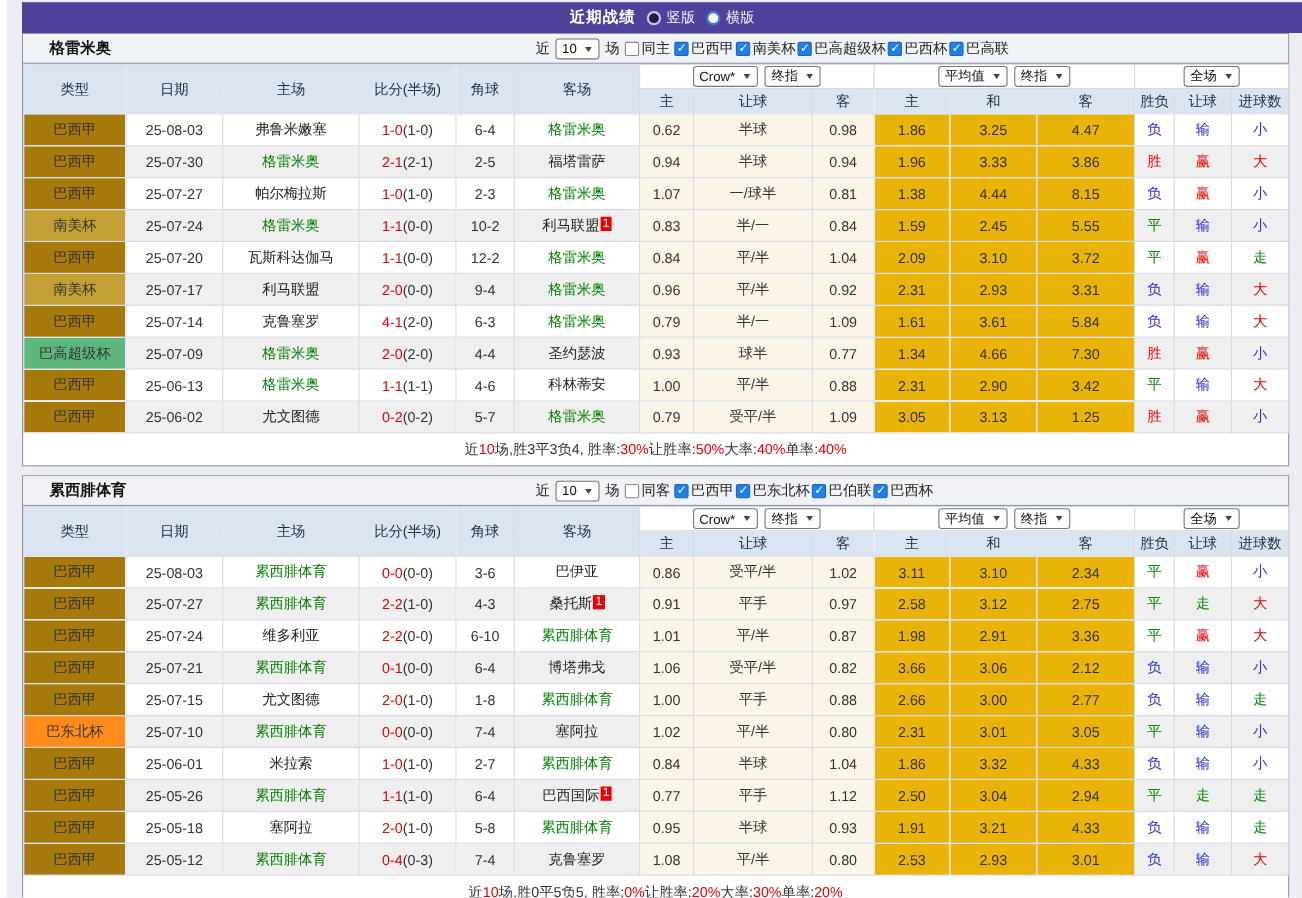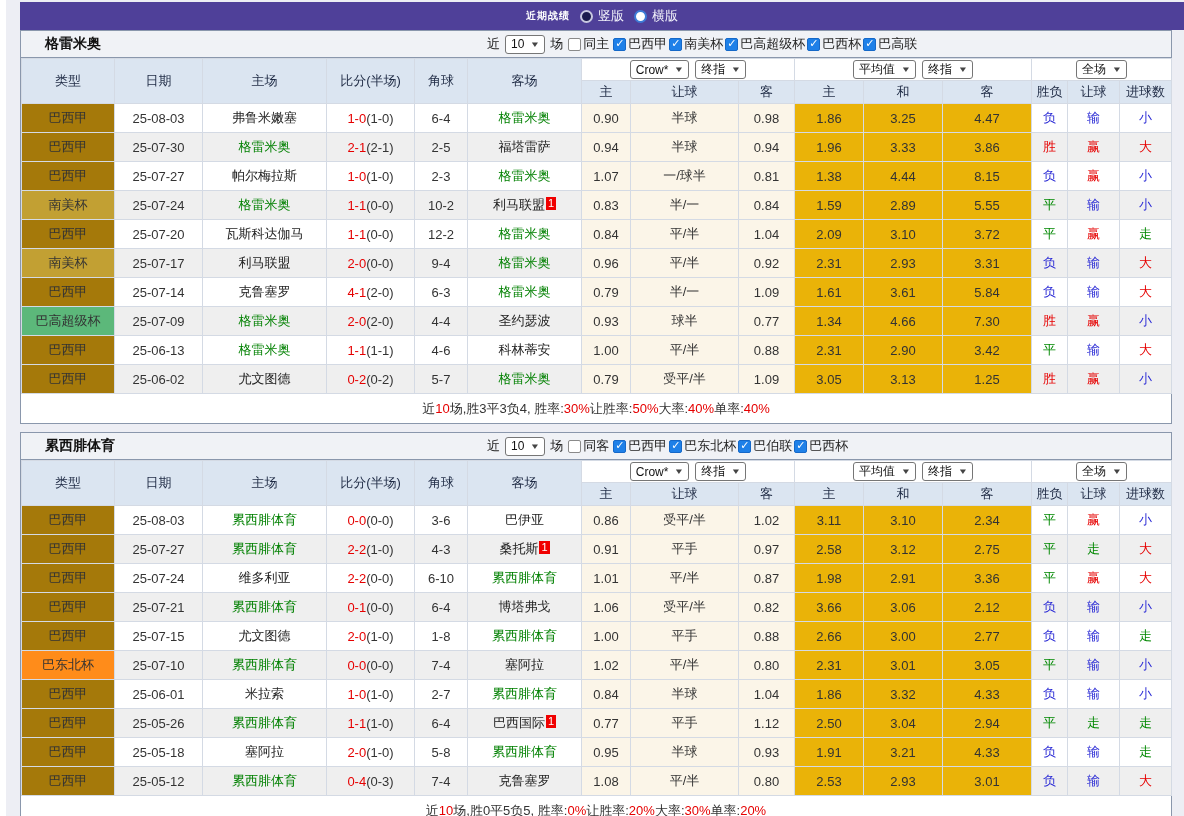--- a/index.html
+++ b/index.html
@@ -3,21 +3,21 @@
 <meta charset="utf-8">
 <style>
   * { margin:0; padding:0; box-sizing:border-box; }
   html,body { width:1184px; height:816px; overflow:hidden; }
   body { font-family:"Liberation Sans","DejaVu Sans",sans-serif; background:#EDEEF4; position:relative; }
   .white-edge { position:absolute; left:0; top:0; width:6px; height:816px; background:#fff; }
   .content { position:absolute; left:20px; top:0; width:1164px; }
 
   
   .topbar { margin-top:2px; height:28px; background:#4F4099; display:flex; align-items:center; justify-content:center; gap:10px; color:#fff; }
-  .topbar .title { font-size:10px; font-weight:bold; letter-spacing:1px; }
+  .topbar .title { font-size:14px; font-weight:bold; letter-spacing:1px; }
   .radio-label { display:inline-flex; align-items:center; gap:5px; font-size:13px; color:#F2F2FA; cursor:pointer; }
   .radio { width:13px; height:13px; border-radius:50%; display:inline-block; }
   .radio.sel { background:#1B1B4E; border:2px solid #C8C8E0; }
   .radio.unsel { background:#fff; border:2px solid #3D7BD6; }
 
   .section-box { width:1152px; background:#fff; border:1px solid #8A97AC; }
   .gap { height:8px; }
 
   
   .sec-head { position:relative; height:27px; background:#F0F2F6; border-bottom:1px solid #8A97AC; display:flex; align-items:center; }
@@ -189,21 +189,21 @@
         </tr>
       </thead>
       <tbody>
           <tr>
             <td class="type" style="background: rgb(165, 121, 10);">巴西甲</td>
             <td class="plain">25-08-03</td>
             <td class="plain"><span class="team">弗鲁米嫩塞</span></td>
             <td class="plain"><span class="score">1-0</span><span class="half">(1-0)</span></td>
             <td class="plain">6-4</td>
             <td class="plain"><span class="team green">格雷米奥</span></td>
-            <td class="cream">0.90</td>
+            <td class="cream">0.62</td>
             <td class="cream">半球</td>
             <td class="cream">0.98</td>
             <td class="cyan">1.86</td>
             <td class="cyan">3.25</td>
             <td class="cyan">4.47</td>
             <td class="plain res" style="color: rgb(43, 43, 213);">负</td>
             <td class="plain res" style="color: rgb(43, 43, 213);">输</td>
             <td class="plain res" style="color: rgb(43, 43, 213);">小</td>
           </tr>
           <tr>
@@ -244,21 +244,21 @@
             <td class="type" style="background: rgb(194, 160, 51);">南美杯</td>
             <td class="plain">25-07-24</td>
             <td class="plain"><span class="team green">格雷米奥</span></td>
             <td class="plain"><span class="score">1-1</span><span class="half">(0-0)</span></td>
             <td class="plain">10-2</td>
             <td class="plain"><span class="team">利马联盟</span><span class="badge">1</span></td>
             <td class="cream">0.83</td>
             <td class="cream">半/一</td>
             <td class="cream">0.84</td>
             <td class="cyan">1.59</td>
-            <td class="cyan">2.89</td>
+            <td class="cyan">2.45</td>
             <td class="cyan">5.55</td>
             <td class="plain res" style="color: rgb(0, 136, 0);">平</td>
             <td class="plain res" style="color: rgb(43, 43, 213);">输</td>
             <td class="plain res" style="color: rgb(43, 43, 213);">小</td>
           </tr>
           <tr>
             <td class="type" style="background: rgb(165, 121, 10);">巴西甲</td>
             <td class="plain">25-07-20</td>
             <td class="plain"><span class="team">瓦斯科达伽马</span></td>
             <td class="plain"><span class="score">1-1</span><span class="half">(0-0)</span></td>

